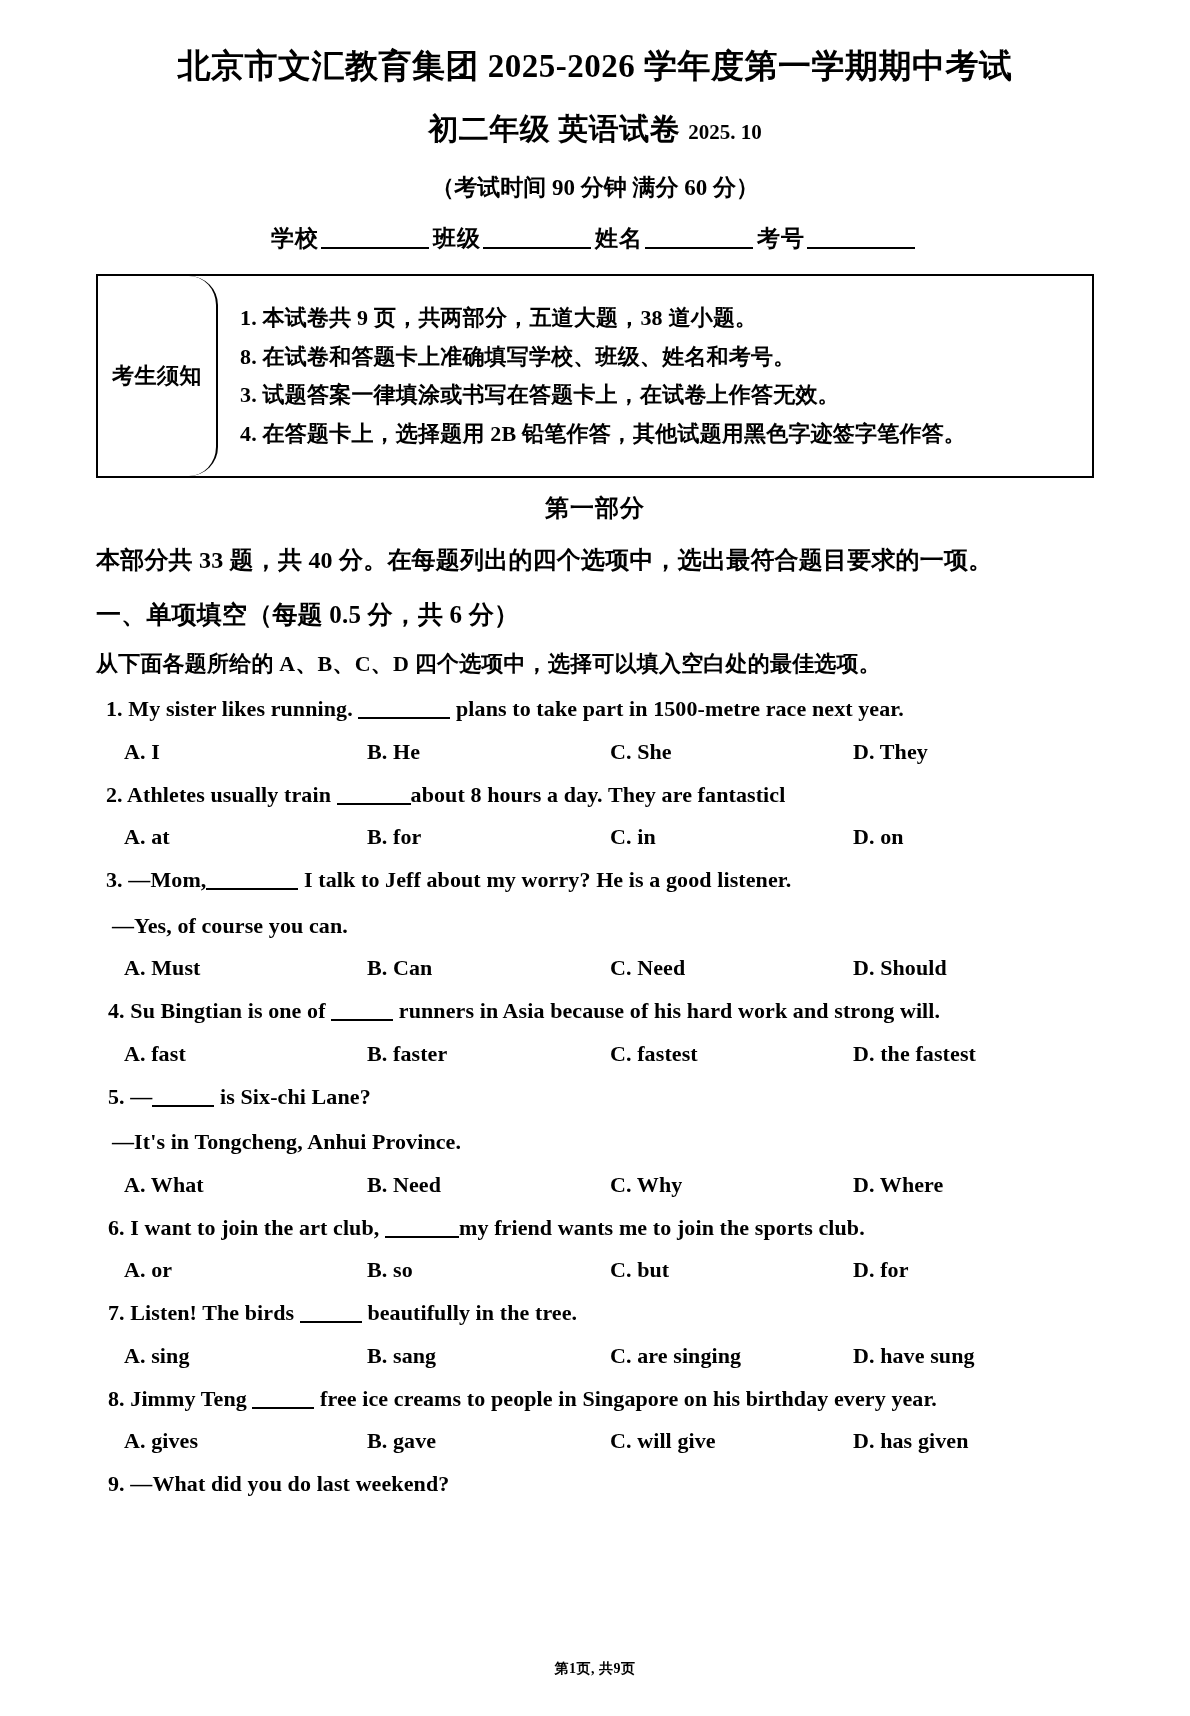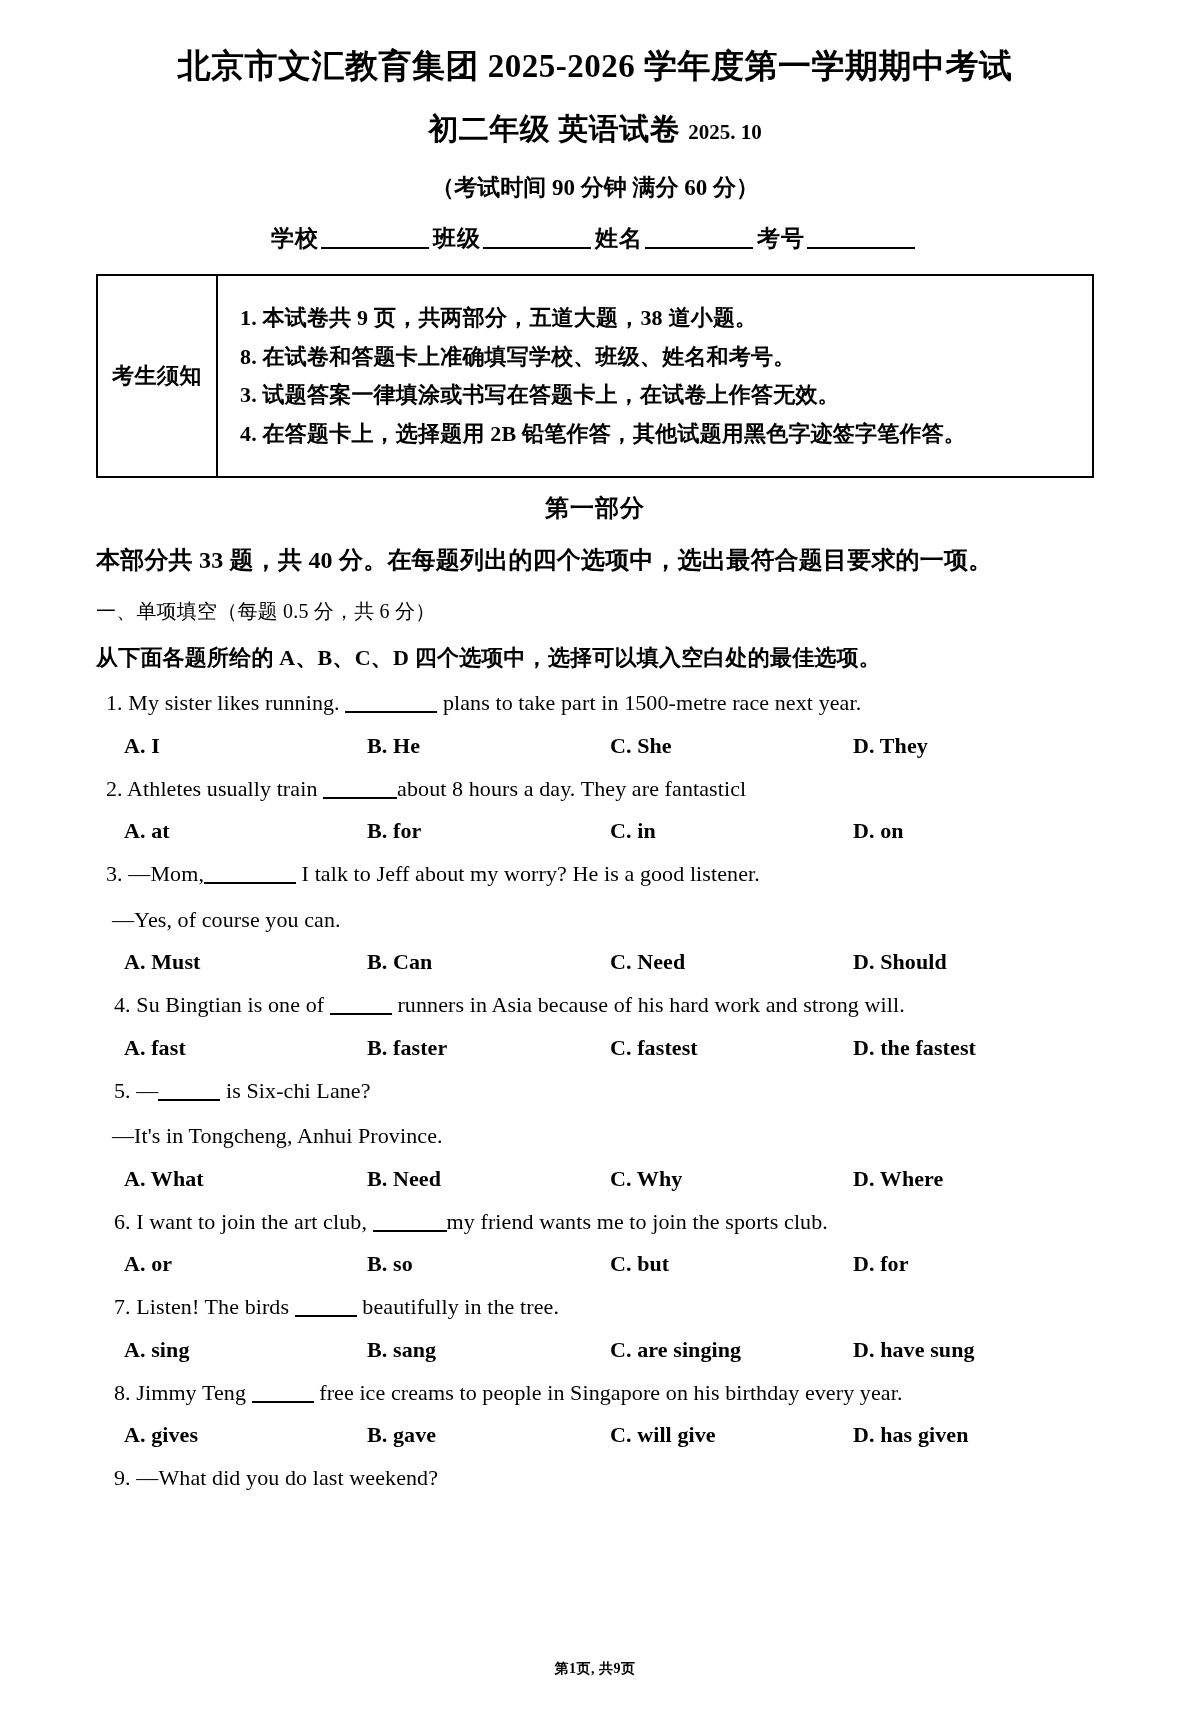--- a/index.html
+++ b/index.html
@@ -78,20 +78,21 @@
   .notice-label {
     width: 118px;
     flex: 0 0 118px;
     border-right: 2px solid #000;
     display: flex;
     align-items: center;
     justify-content: center;
     font-size: 22px;
     font-weight: bold;
     letter-spacing: 0.5px;
+    border-radius: 29px;
   }
   .notice-items {
     flex: 1 1 auto;
     padding: 12px 14px 12px 22px;
     display: flex;
     flex-direction: column;
     justify-content: space-around;
   }
   .notice-items li {
     list-style: none;
@@ -112,43 +113,43 @@
     letter-spacing: 1px;
   }
   .part-desc {
     font-size: 24px;
     font-weight: bold;
     margin: 20px 0 0 0;
     letter-spacing: 0.2px;
     text-indent: 0;
   }
   .section-heading {
-    font-size: 20px;
-    font-weight: normal;
+    font-size: 25px;
+    font-weight: bold;
     margin: 22px 0 0 0;
     letter-spacing: 0.2px;
   }
   .section-desc {
     font-size: 22px;
     font-weight: bold;
     margin: 18px 0 0 0;
     letter-spacing: 0.2px;
   }
 
   
   .q-block { margin-top: 16px; }
   .q-stem {
     font-size: 22px;
-    font-weight: normal;
+    font-weight: bold;
     margin: 0 0 0 10px;
     line-height: 1.25;
     letter-spacing: 0.1px;
   }
   .q-stem.indent2 { margin-left: 16px; margin-top: 18px; }
-  .q-stem.noindent { margin-left: 18px; }
+  .q-stem.noindent { margin-left: 12px; }
   .blank-s {
     display: inline-block;
     border-bottom: 2px solid #000;
     vertical-align: -3px;
   }
   .bw-sm { width: 62px; }
   .bw-md { width: 74px; }
   .bw-lg { width: 92px; }
 
   .opts {

